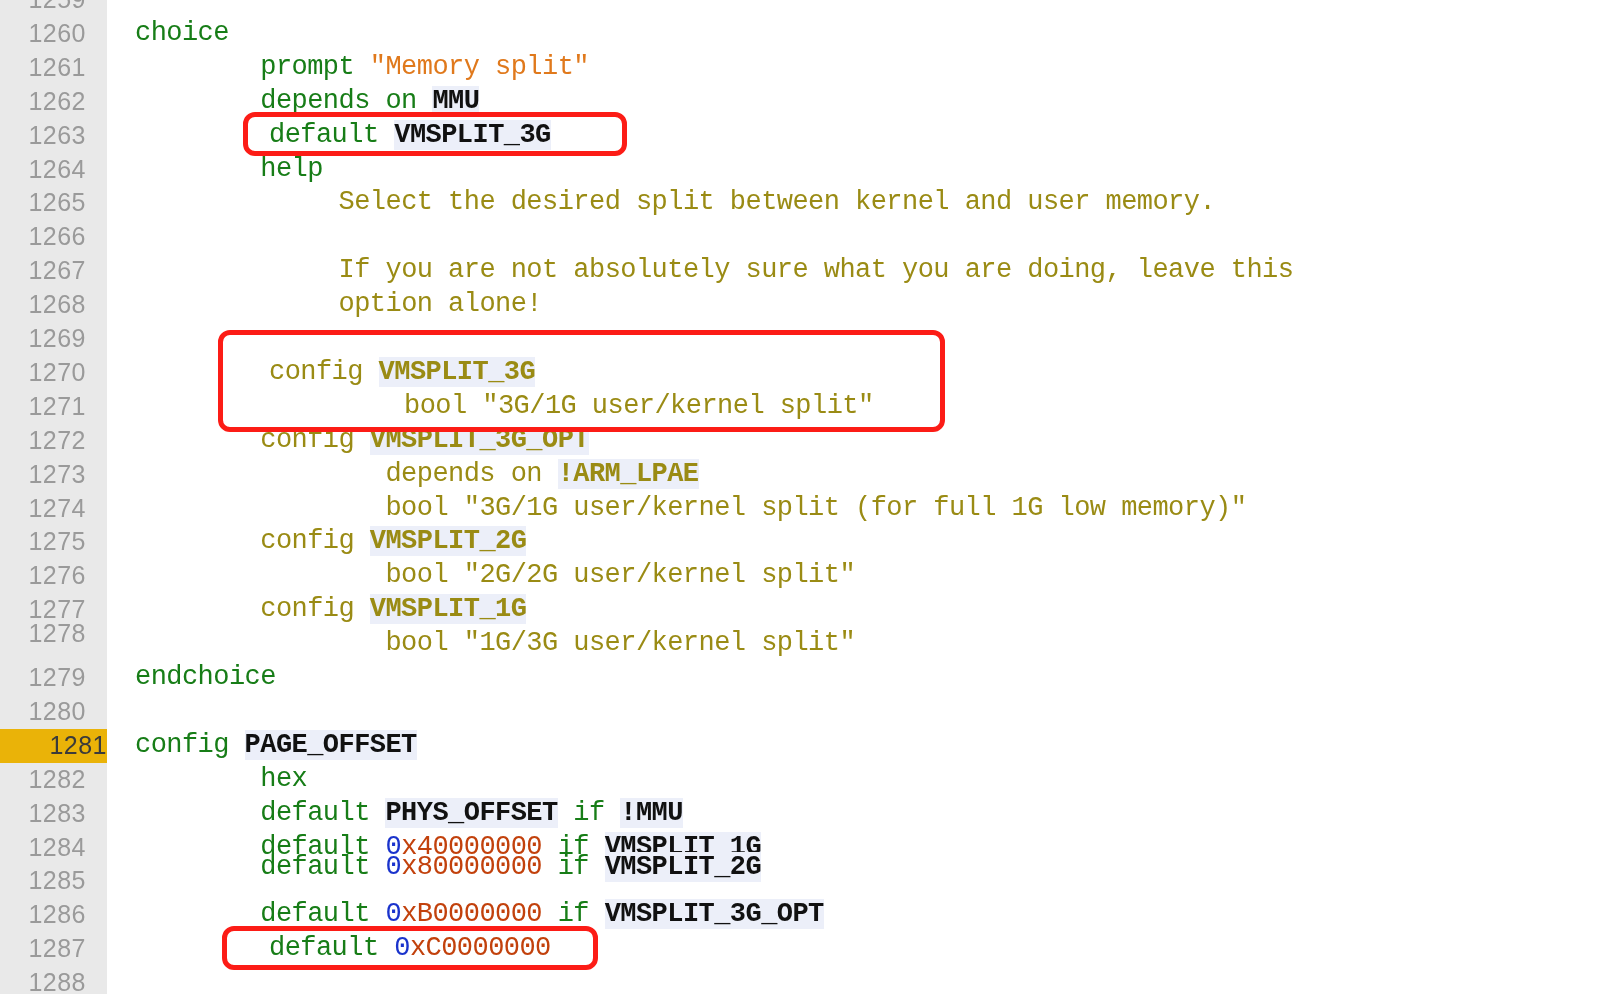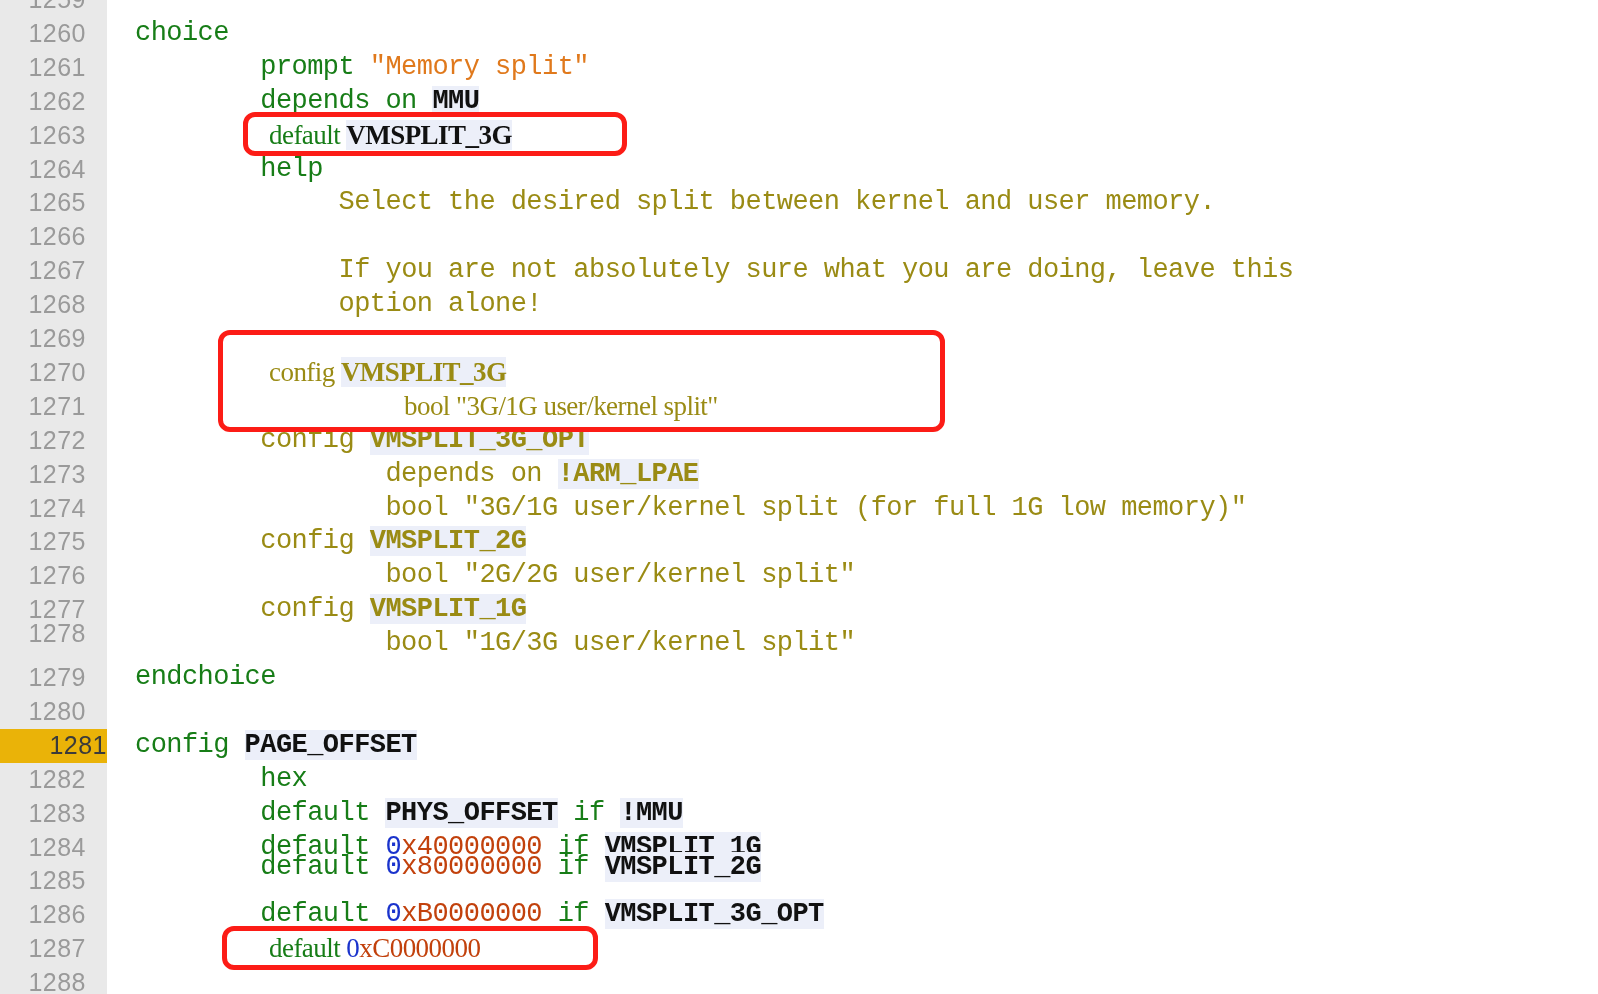--- a/index.html
+++ b/index.html
@@ -95,21 +95,21 @@
     box-sizing: border-box;
     z-index: 3;
   }
   .hl-inner {
     position: absolute;
     white-space: pre;
     font-size: 27px;
     line-height: 33.9px;
     height: 33.9px;
     letter-spacing: -0.55px;
-    font-family: Liberation Serif, serif;
+    font-family: Liberation Mono, monospace;
     z-index: 4;
     color: #000;
   }
 </style>
 </head>
 <body>
 
 <div id="editor">
 
   <div id="gutter">

